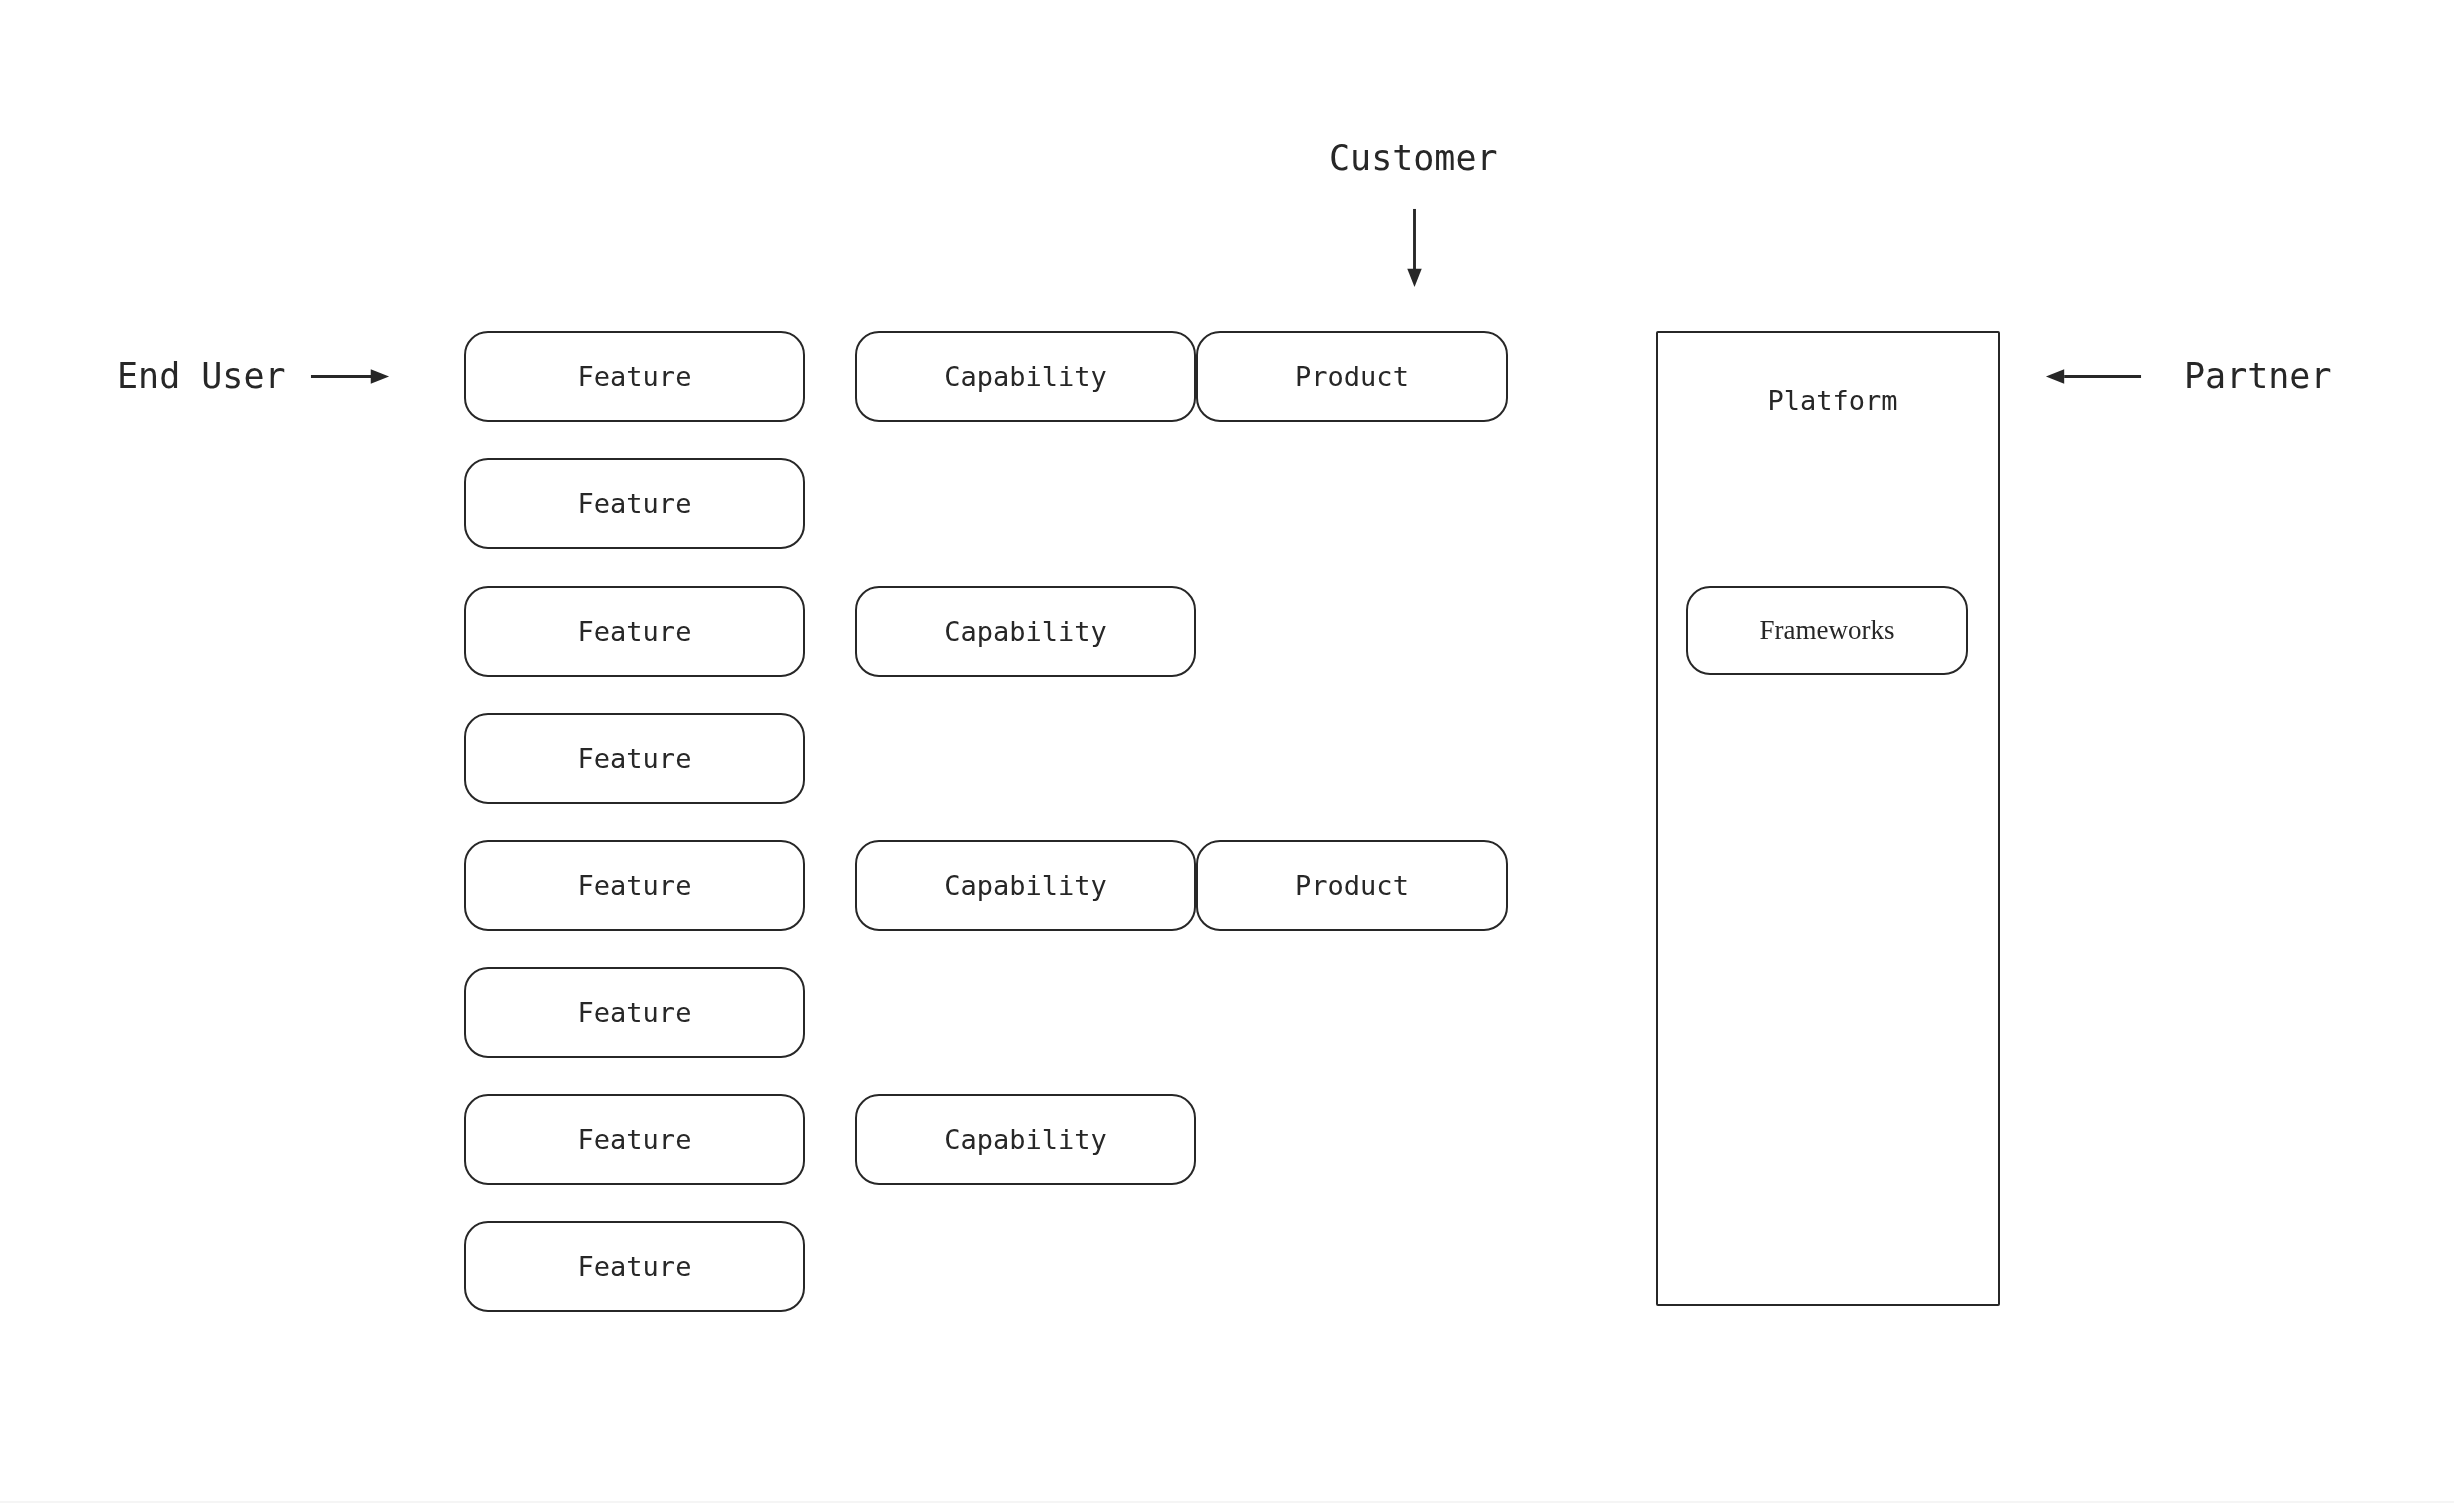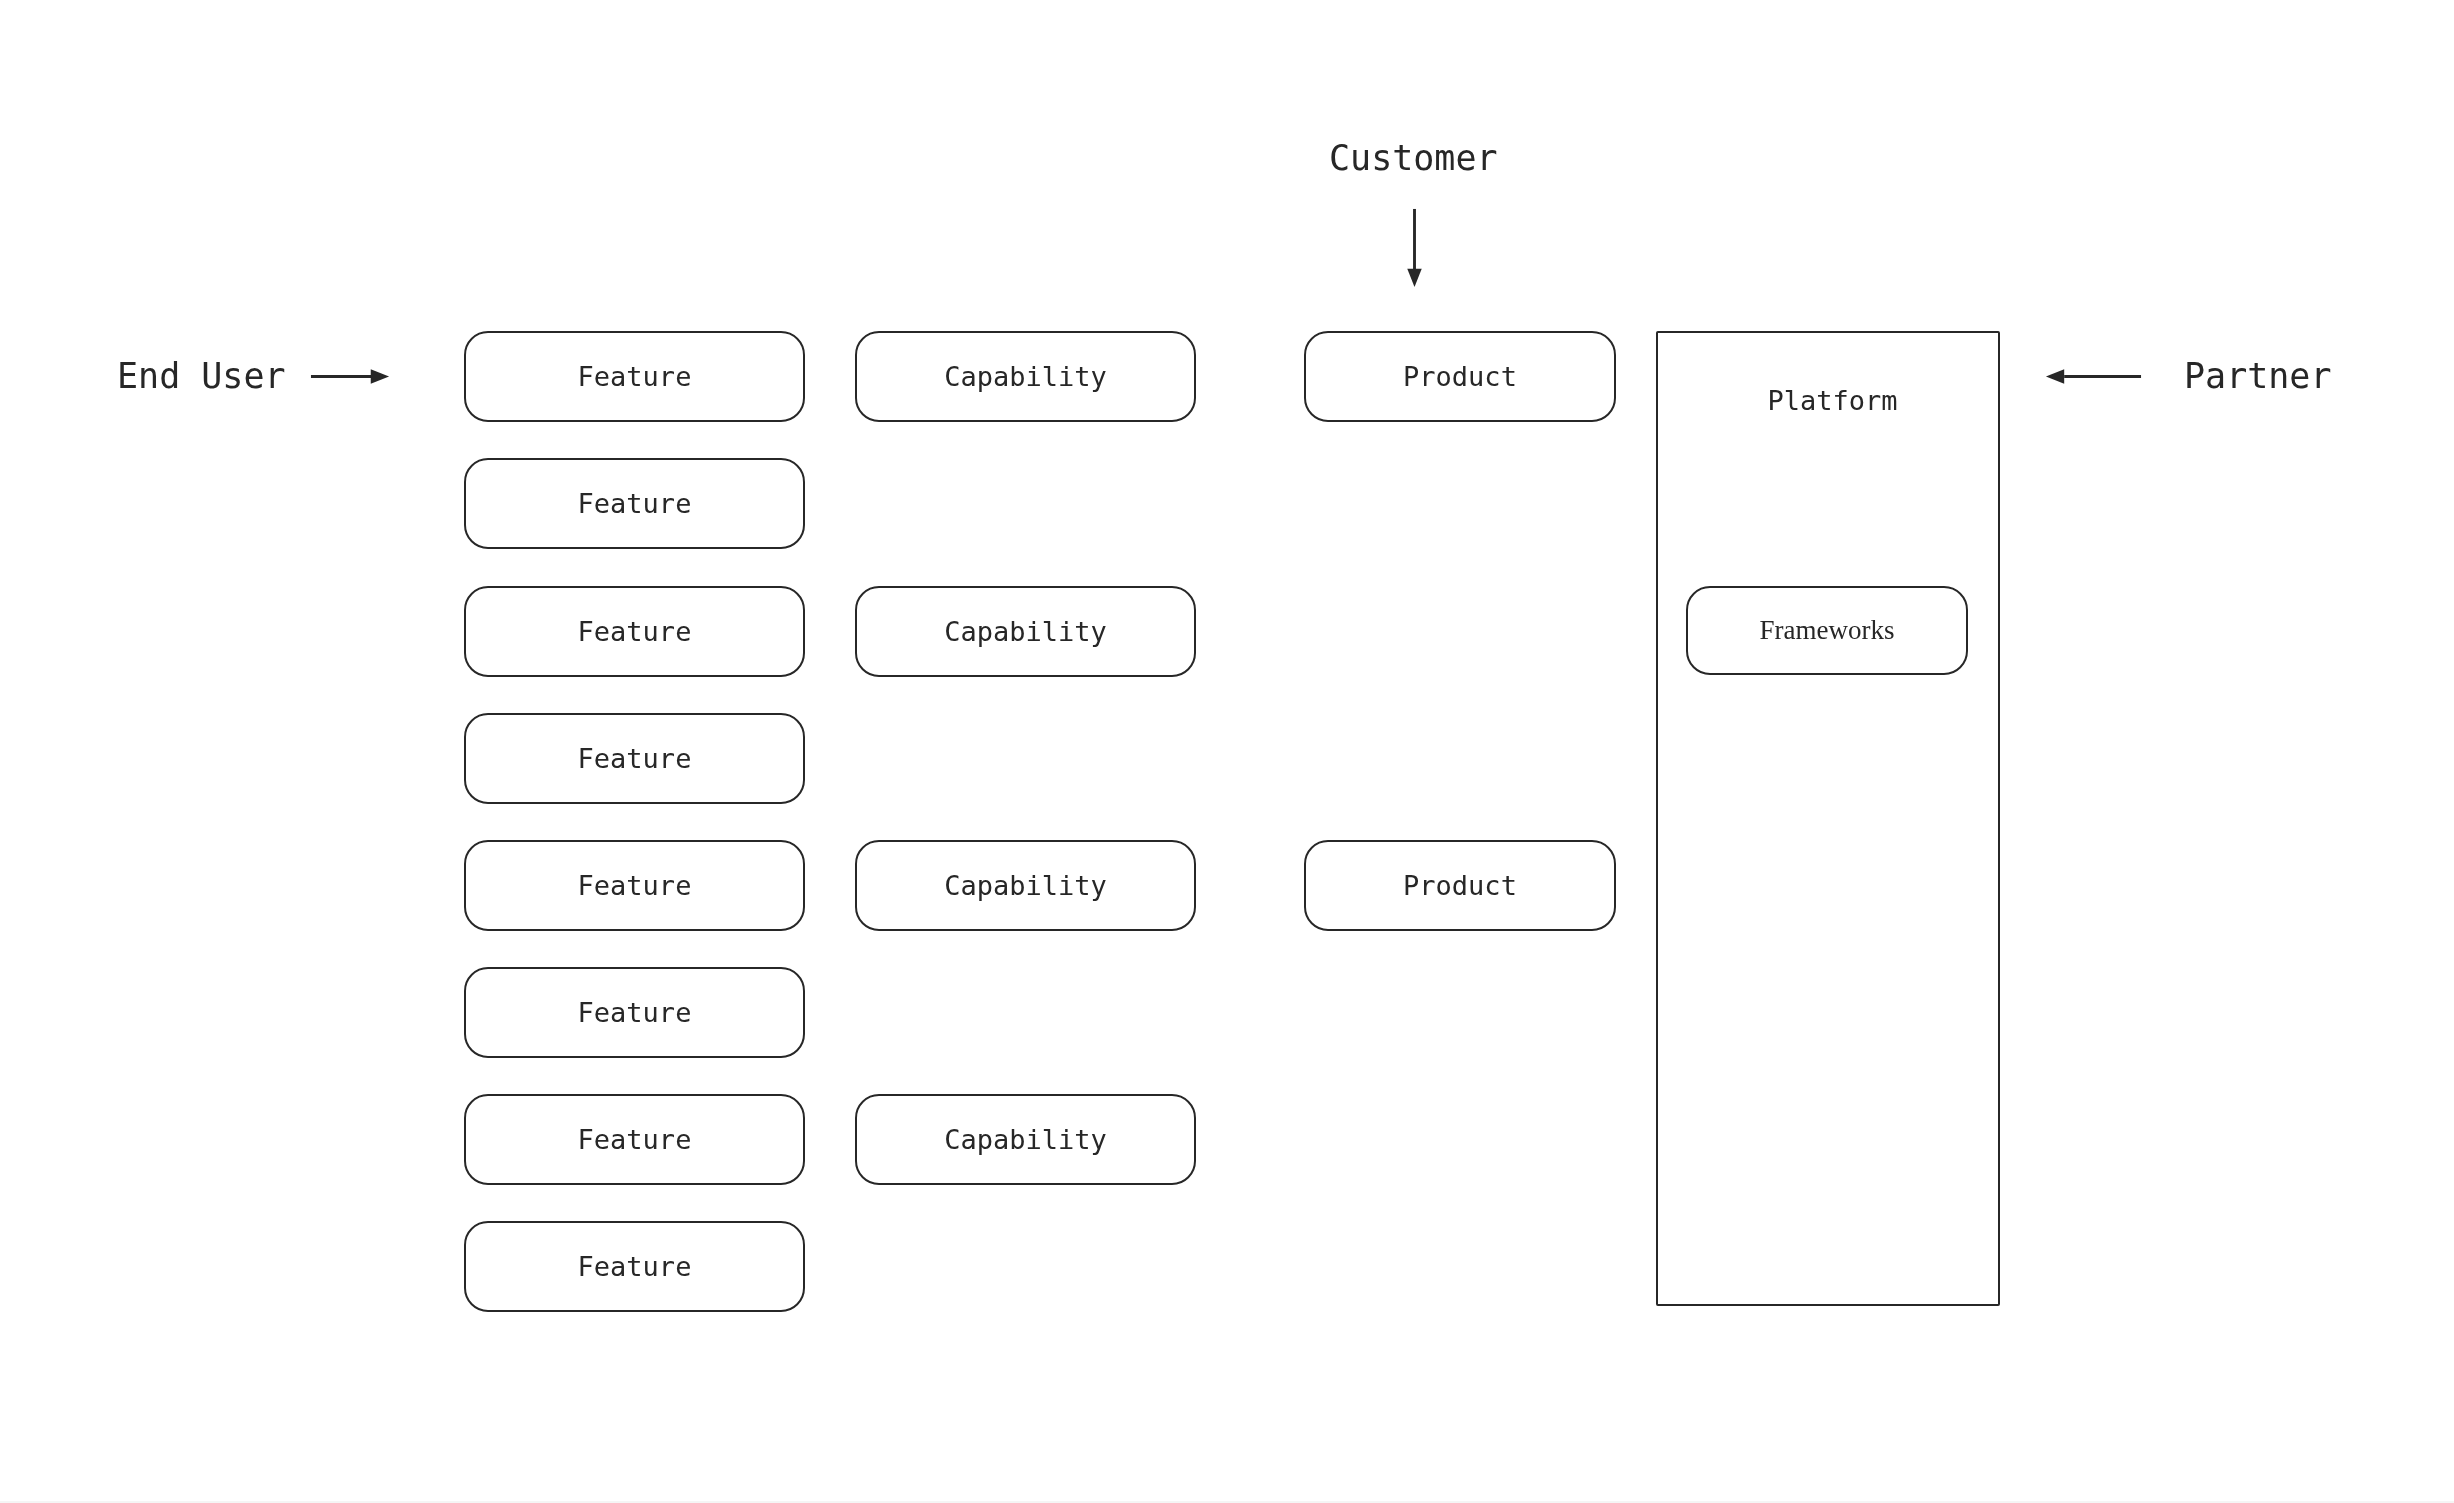--- a/index.html
+++ b/index.html
@@ -20,21 +20,21 @@
     border: 2.4px solid #272727;
     border-radius: 24px;
     background: #ffffff;
     display: flex;
     align-items: center;
     justify-content: center;
     font-size: 27px;
   }
   .feature-col    { left: 464px; }
   .capability-col { left: 855px; }
-  .product-col    { left: 1304px; width: 312px; }
+  .product-col    { left: 1196px; width: 312px; }
   .platform {
     position: absolute;
     left: 1656px;
     top: 331px;
     width: 344px;
     height: 975px;
     box-sizing: border-box;
     border: 2.4px solid #272727;
     border-radius: 1.9px;
     background: #ffffff;

